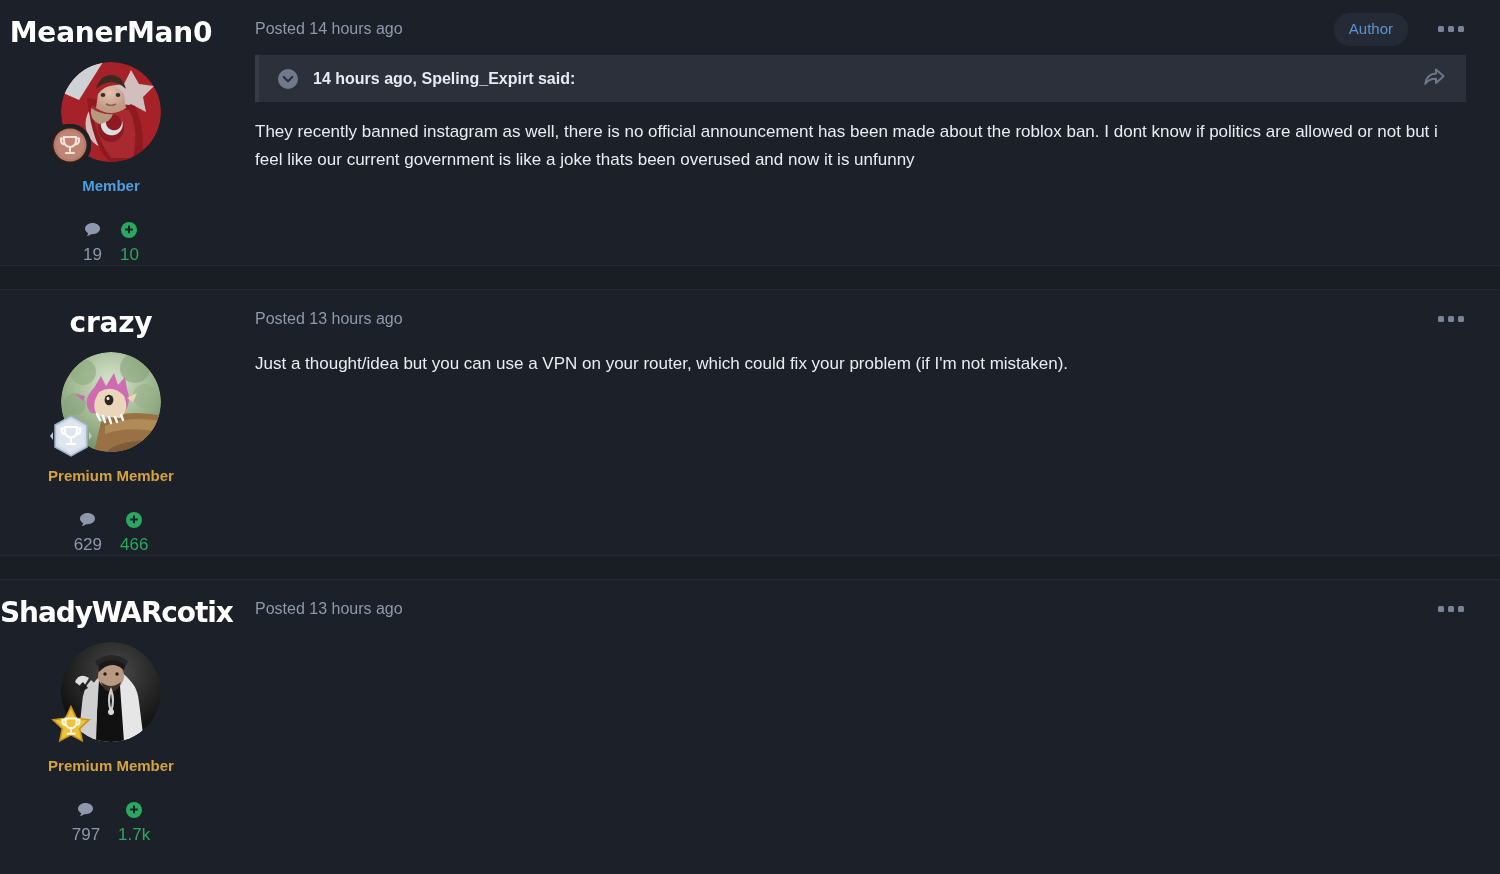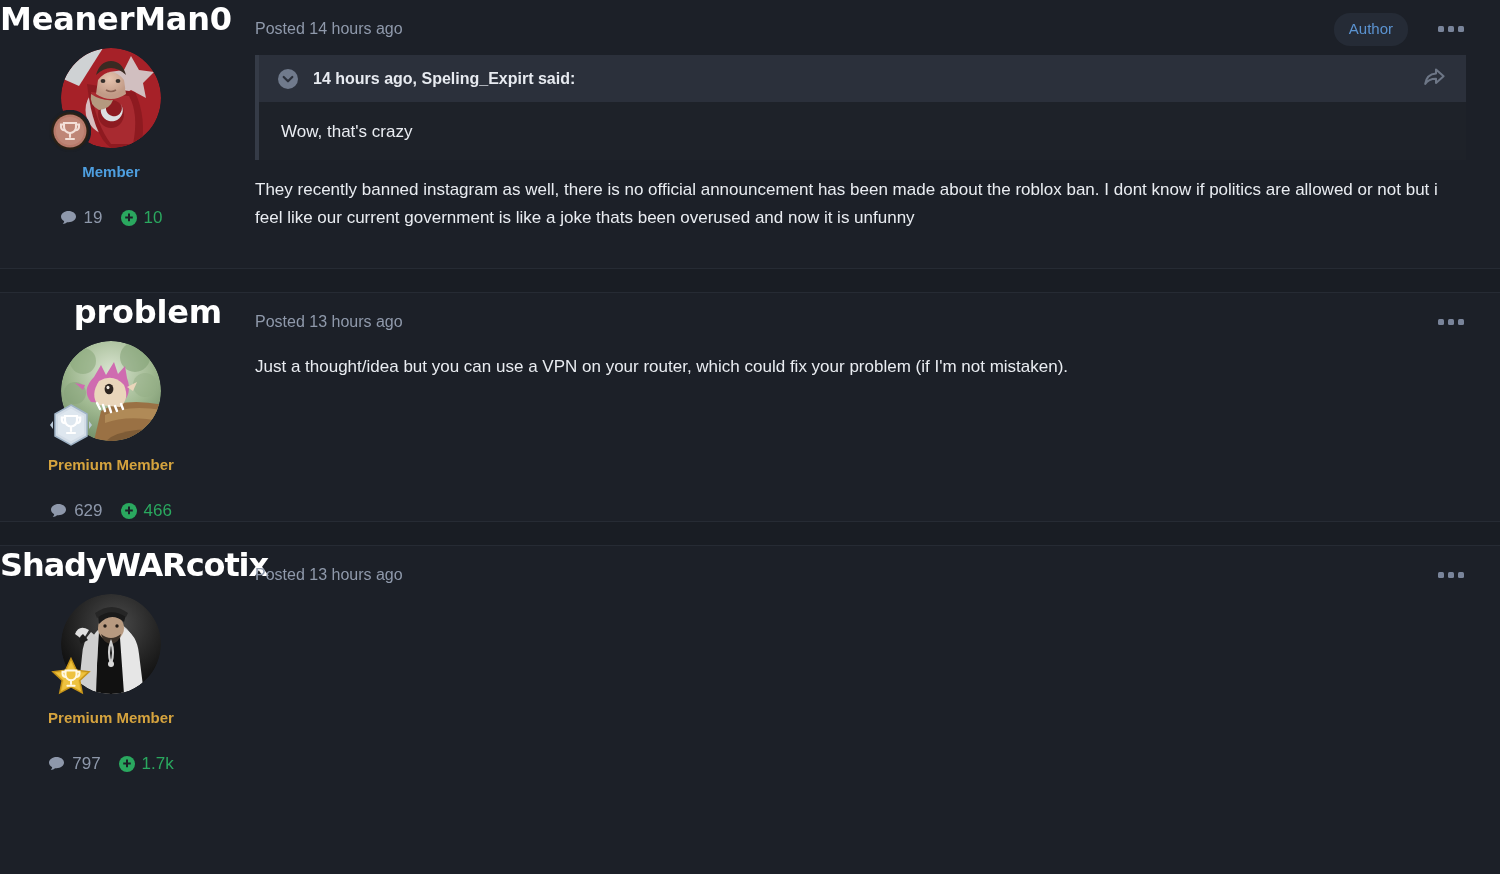--- a/index.html
+++ b/index.html
@@ -29,29 +29,28 @@
 
   
   .user-col {
     width: 222px;
     flex: 0 0 222px;
     padding-top: 4px;
     text-align: center;
     position: relative;
   }
   .username {
-    font-size: 32px;
+    font-size: 28px;
     font-weight: 700;
     color: #ffffff;
     letter-spacing: -0.2px;
     line-height: 30px;
-    margin-top: 0;
+    margin-top: 14px;
     white-space: nowrap;
     font-family: "DejaVu Sans", sans-serif;
-    text-align: right;
   }
   .username.tight { letter-spacing: -1.1px; }
 
   .avatar-wrap {
     width: 100px;
     height: 100px;
     margin: 14px auto 0 auto;
     position: relative;
   }
   .avatar {
@@ -83,21 +82,21 @@
 
   .stats {
     margin-top: 26px;
     display: flex;
     justify-content: center;
     align-items: center;
     gap: 18px;
     font-size: 17px;
     line-height: 20px;
   }
-  .stat { display: flex; align-items: center; gap: 7px; }
+  .stat { display: flex; align-items: center; gap: 7px; flex-direction: column; }
   .stat-comments { color: #8e98ab; }
   .stat-rep { color: #2aa85f; }
   .stat svg { display: block; }
 
   
   .content-col {
     flex: 1 1 auto;
     min-width: 0;
     padding: 0 32px 0 0;
     position: relative;
@@ -287,33 +286,32 @@
                 </svg>
             </span>
             <span>14 hours ago, Speling_Expirt said:</span>
           </span>
           <span class="quote-share">
             <svg width="26" height="24" viewBox="0 0 26 24">
                 <path d="M14 4.5v4C7.5 9 4 13 3.2 19c2.2-3.6 5.6-5.3 10.8-5.3v4.3l7.6-6.8z" fill="none" stroke="#6d7686" stroke-width="2" stroke-linejoin="round" stroke-linecap="round"></path>
               </svg>
           </span>
         </div>
-        <div class="quote-body">Wow, that's crazy</div>
       </div>
 
       <div class="post-body">They recently banned instagram as well, there is no official announcement has been made about the roblox ban. I dont know if politics are allowed or not but i feel like our current government is like a joke thats been overused and now it is unfunny</div>
       <div class="spacer-bottom"></div>
     </div>
   </div>
 
   <div class="post-gap"></div>
 
   <div class="post">
     <div class="user-col">
-      <div class="username">problem</div>
+      <div class="username">crazy</div>
       <div class="avatar-wrap">
         <div class="avatar">
           <svg width="100" height="100" viewBox="0 0 100 100">
             <defs>
               <clipPath id="c2">
                   <circle cx="50" cy="50" r="50"></circle>
                 </clipPath>
               <radialGradient id="leaf" cx="50%" cy="30%" r="75%">
                 <stop offset="0%" stop-color="#d9e4d0"></stop>
                   <stop offset="55%" stop-color="#9fb890"></stop>

